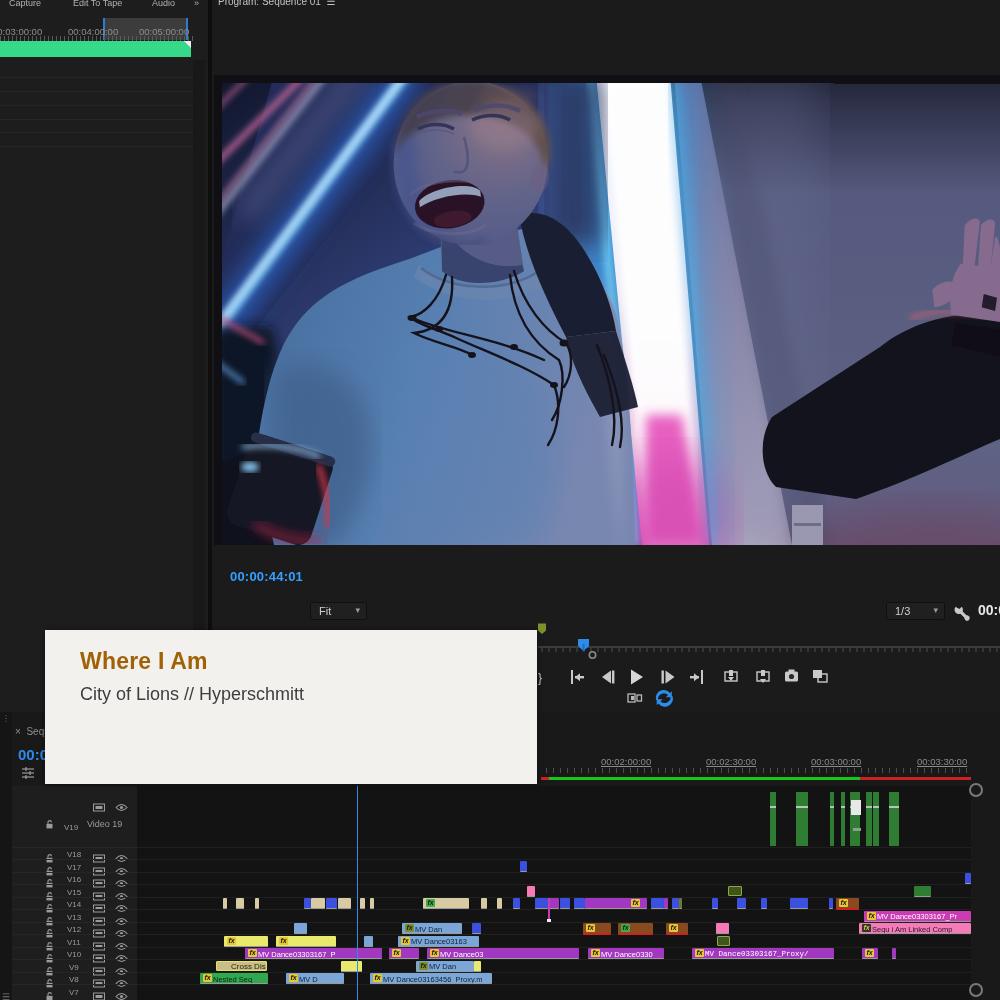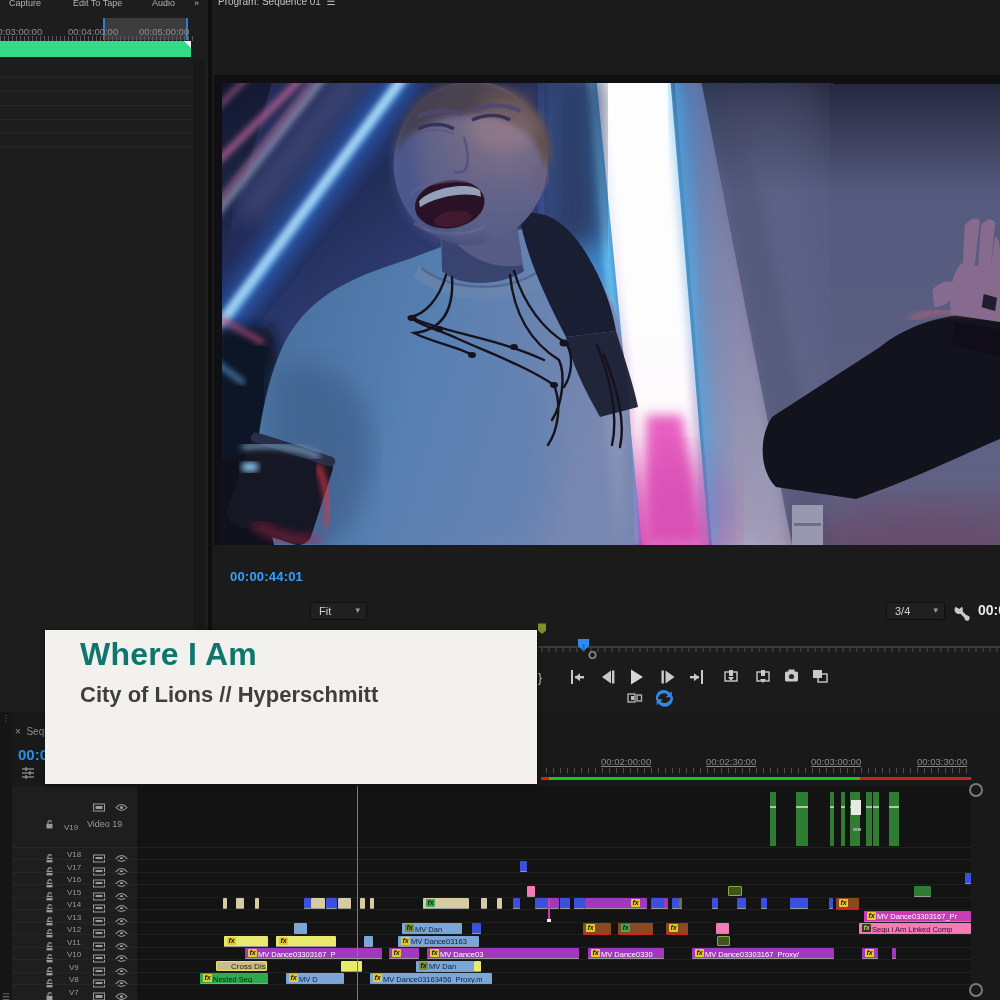--- a/index.html
+++ b/index.html
@@ -56,22 +56,22 @@
   .cg{background:#2e7d32;}   
   .cgn{background:#2fa84f;color:#06230e;}  
   .fxb{position:absolute;top:1px;width:9px;height:8px;background:#e6c832;border-radius:1px;
       color:#1a1a1a;font:italic bold 7px "Liberation Sans",sans-serif;text-align:center;line-height:8px;}
   .fxg{background:#3fae4a;}
   .fxo{background:#7a8f2a;}
   .fxd{background:#2e3426;color:#c8c84a;}
 
   
   #card{left:45px;top:630px;width:492px;height:154px;background:#f2f1ee;box-shadow:0 1px 6px rgba(0,0,0,0.45);}
-  #card h1{margin:6px 0 0 35px;font-size:32px;color:#0f766e;letter-spacing:0.2px;}
-  #card h2{margin:9px 0 0 35px;font-size:22px;font-weight:bold;color:#3e3e3e;}
+  #card h1{margin:18px 0 0 35px;font-size:23px;color:#a16207;letter-spacing:0.2px;}
+  #card h2{margin:9px 0 0 35px;font-size:18px;font-weight:normal;color:#3e3e3e;}
 </style>
 </head>
 <body>
 <div id="stage">
 
   <div id="leftpanel" class="abs">
     <div id="lp-tabs" class="abs">
         <span style="position:absolute;left:9px">Capture</span>
         <span style="position:absolute;left:73px">Edit To Tape</span>
         <span style="position:absolute;left:152px">Audio</span>
@@ -289,21 +289,21 @@
 <rect x="0" y="0" width="8" height="470" fill="#101014"></rect>
 <rect x="620" y="0" width="166" height="9" fill="#101014"></rect>
 </svg>
 </div>
     <div id="prog-tc" class="abs">00:00:44:01</div>
     <div id="dd-fit" class="dd">
         <span class="lab">Fit</span>
         <span class="chev">▾</span>
       </div>
     <div id="dd-quarter" class="dd">
-        <span class="lab">3/4</span>
+        <span class="lab">1/3</span>
         <span class="chev">▾</span>
       </div>
     <div id="prog-tc2" class="abs">00:0</div>
     <svg class="abs" style="left:0;top:600px" width="788" height="112" viewBox="0 0 788 112">
 
   <rect x="326" y="46" width="462" height="2" fill="#3c3c3c"></rect>
   <g stroke="#4e4e4e" stroke-width="1">
     <path d="M330 48v4M337 48v4M344 48v4M351 48v4M358 48v4M365 48v4M372 48v4M379 48v4M386 48v4M393 48v4M400 48v4M407 48v4M414 48v4M421 48v4M428 48v4M435 48v4M442 48v4M449 48v4M456 48v4M463 48v4M470 48v4M477 48v4M484 48v4M491 48v4M498 48v4M505 48v4M512 48v4M519 48v4M526 48v4M533 48v4M540 48v4M547 48v4M554 48v4M561 48v4M568 48v4M575 48v4M582 48v4M589 48v4M596 48v4M603 48v4M610 48v4M617 48v4M624 48v4M631 48v4M638 48v4M645 48v4M652 48v4M659 48v4M666 48v4M673 48v4M680 48v4M687 48v4M694 48v4M701 48v4M708 48v4M715 48v4M722 48v4M729 48v4M736 48v4M743 48v4M750 48v4M757 48v4M764 48v4M771 48v4M778 48v4M785 48v4"></path>
   </g>
 
@@ -672,21 +672,21 @@
 <div class="clip cp" style="left:252.0px;top:162.0px;width:30.0px;"></div>
 <div class="fxb" style="left:255.0px;top:163.0px">fx</div>
 <div class="clip cp" style="left:290.0px;top:162.0px;width:152.0px;">
           <span style="position:absolute;left:13px;top:1.5px">MV Dance03</span>
         </div>
 <div class="fxb" style="left:293.0px;top:163.0px">fx</div>
 <div class="clip cp" style="left:451.0px;top:162.0px;width:76.0px;">
           <span style="position:absolute;left:13px;top:1.5px">MV Dance0330</span>
         </div>
 <div class="fxb" style="left:454.0px;top:163.0px">fx</div>
-<div class="clip cp" style="left:555.0px;top:162.0px;width:142px;">
+<div class="clip cp" style="left:555.0px;top:162.0px;width:142px;font-family:Liberation Mono, monospace;">
           <span style="position:absolute;left:13px;top:1.5px">MV Dance03303167_Proxy/</span>
         </div>
 <div class="fxb" style="left:558.0px;top:163.0px">fx</div>
 <div class="clip cp" style="left:725.0px;top:162.0px;width:16.0px;"></div>
 <div class="fxb" style="left:728.0px;top:163.0px">fx</div>
 <div class="clip cp" style="left:755.0px;top:162.0px;width:4.0px;"></div>
 <div class="clip" style="left:79.0px;top:174.5px;width:49.0px;background:#c9bd88;border:1px solid #e8e25c;height:8px;color:#241f05;"><span style="padding-left:14px;font-size:8px">Cross Dissolv</span></div>
 <div class="clip cy" style="left:204.0px;top:174.5px;width:21.0px;"></div>
 <div class="clip cs" style="left:279.0px;top:174.5px;width:58.0px;">
           <span style="position:absolute;left:13px;top:1.5px">MV Dan</span>

